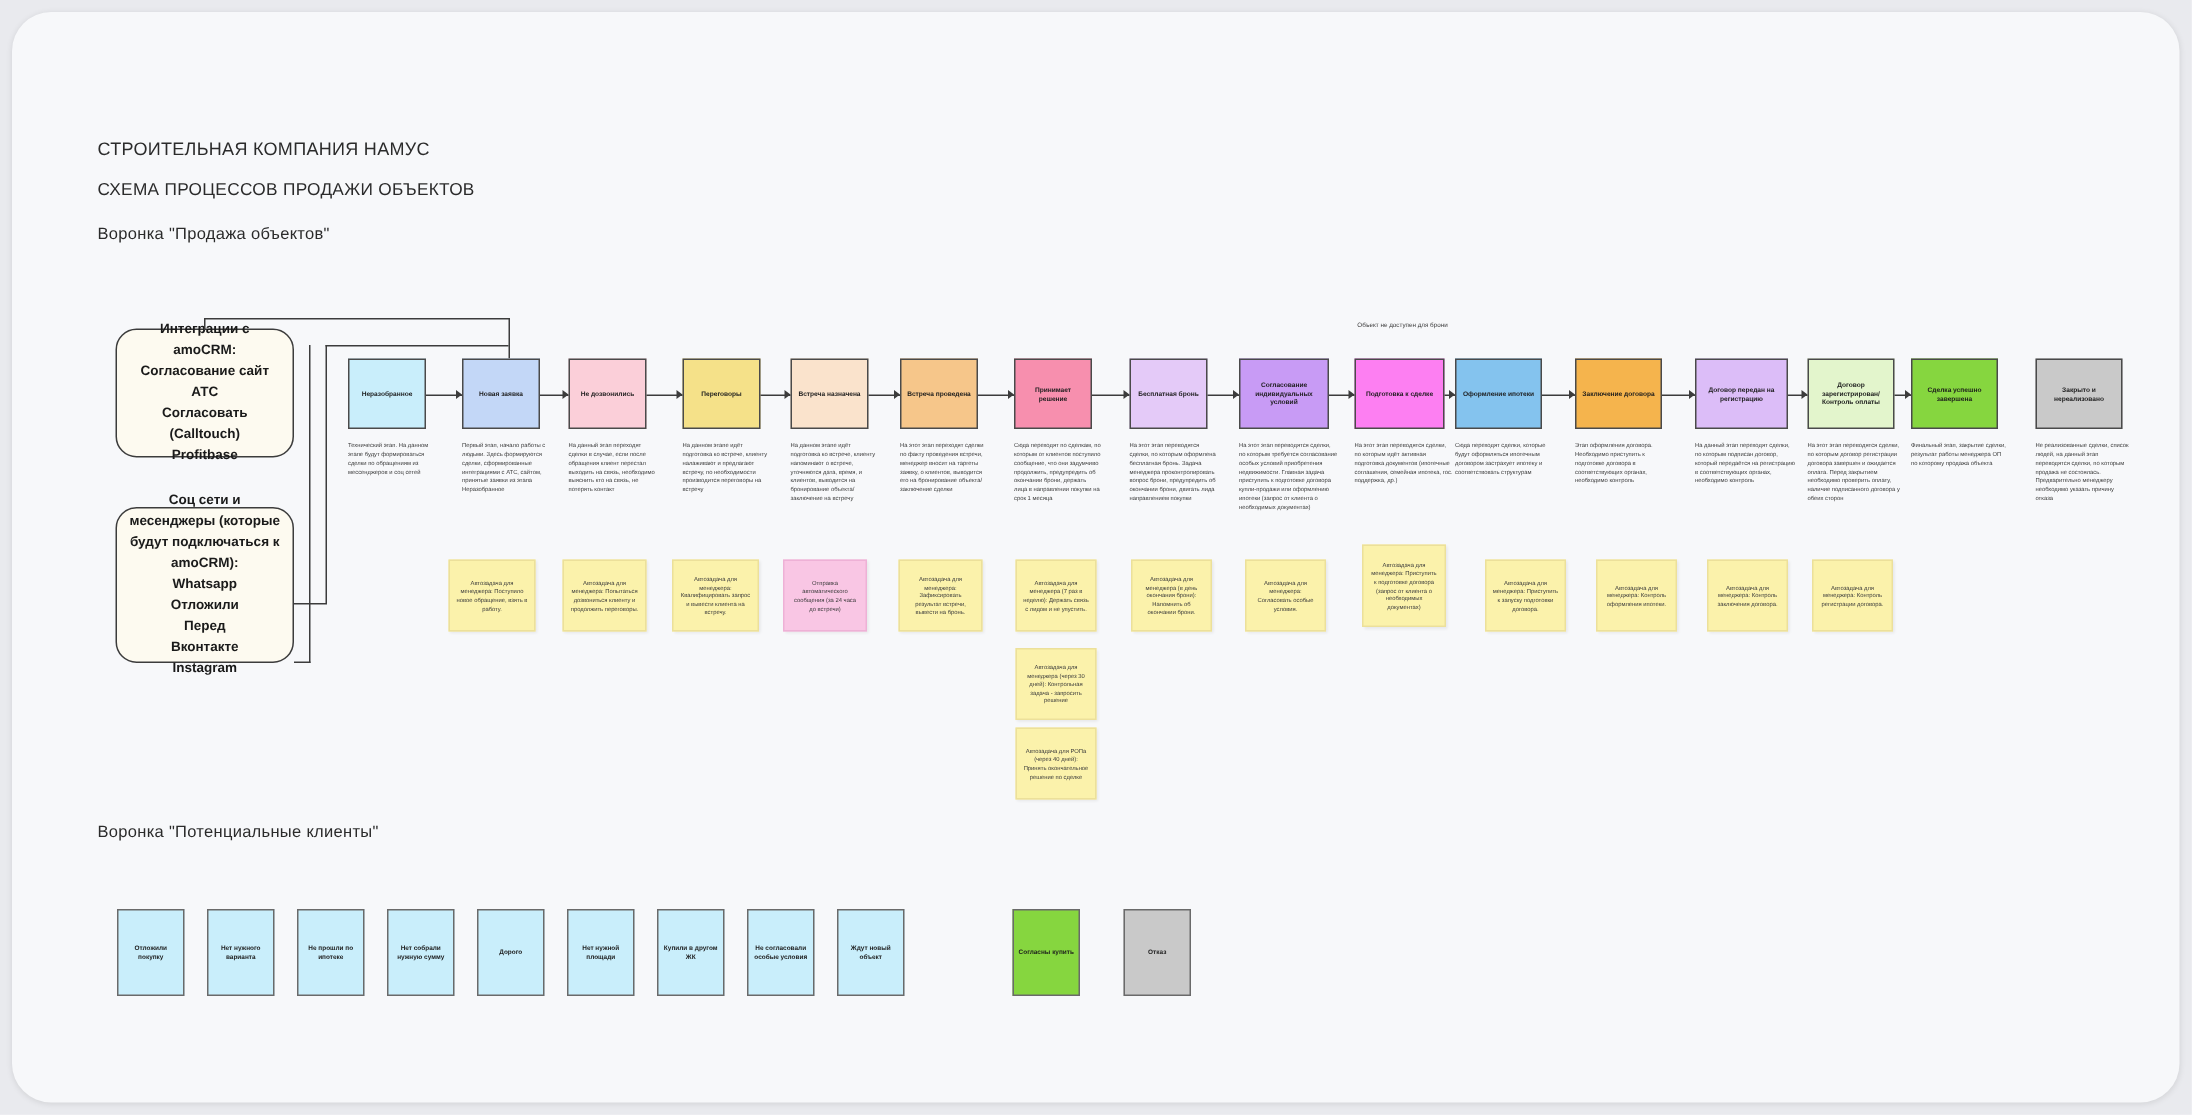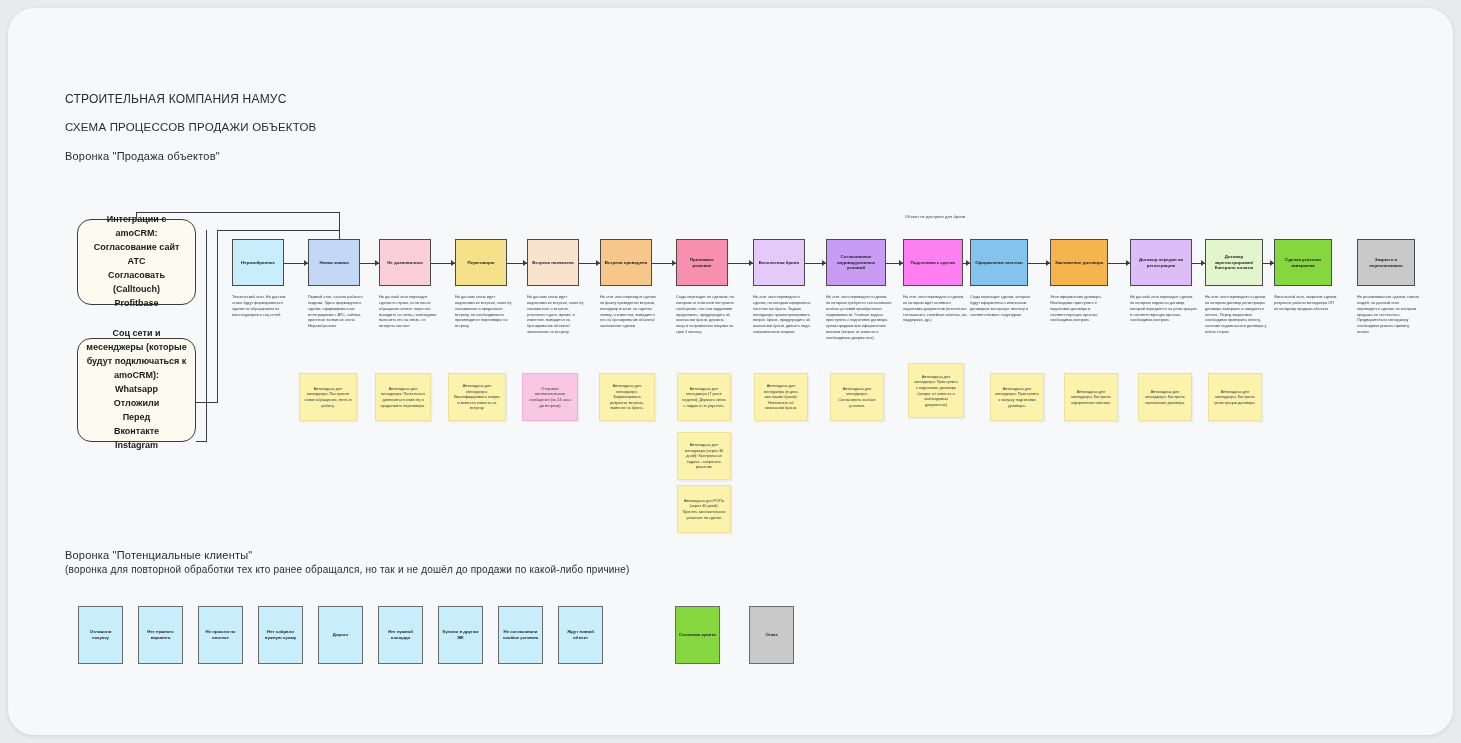--- a/index.html
+++ b/index.html
@@ -92,21 +92,20 @@
 </style>
 </head>
 <body>
 
 <div id="canvas">
 
   <div class="hd" id="title1">СТРОИТЕЛЬНАЯ КОМПАНИЯ НАМУС</div>
   <div class="hd" id="title2">СХЕМА ПРОЦЕССОВ ПРОДАЖИ ОБЪЕКТОВ</div>
   <div class="hd" id="f1name">Воронка "Продажа объектов"</div>
   <div class="hd" id="f2name">Воронка "Потенциальные клиенты"</div>
-  <div class="hd" id="f2desc">(воронка для повторной обработки тех кто ранее обращался, но так и не дошёл до продажи по какой-либо причине)</div>
 
   <div class="src" id="srcA">
     <div>Интеграции с amoCRM:</div>
     <div class="gap"></div>
     <div>Согласование сайт</div>
     <div>АТС</div>
     <div>Согласовать (Calltouch)</div>
     <div>Profitbase</div>
   </div>
 

